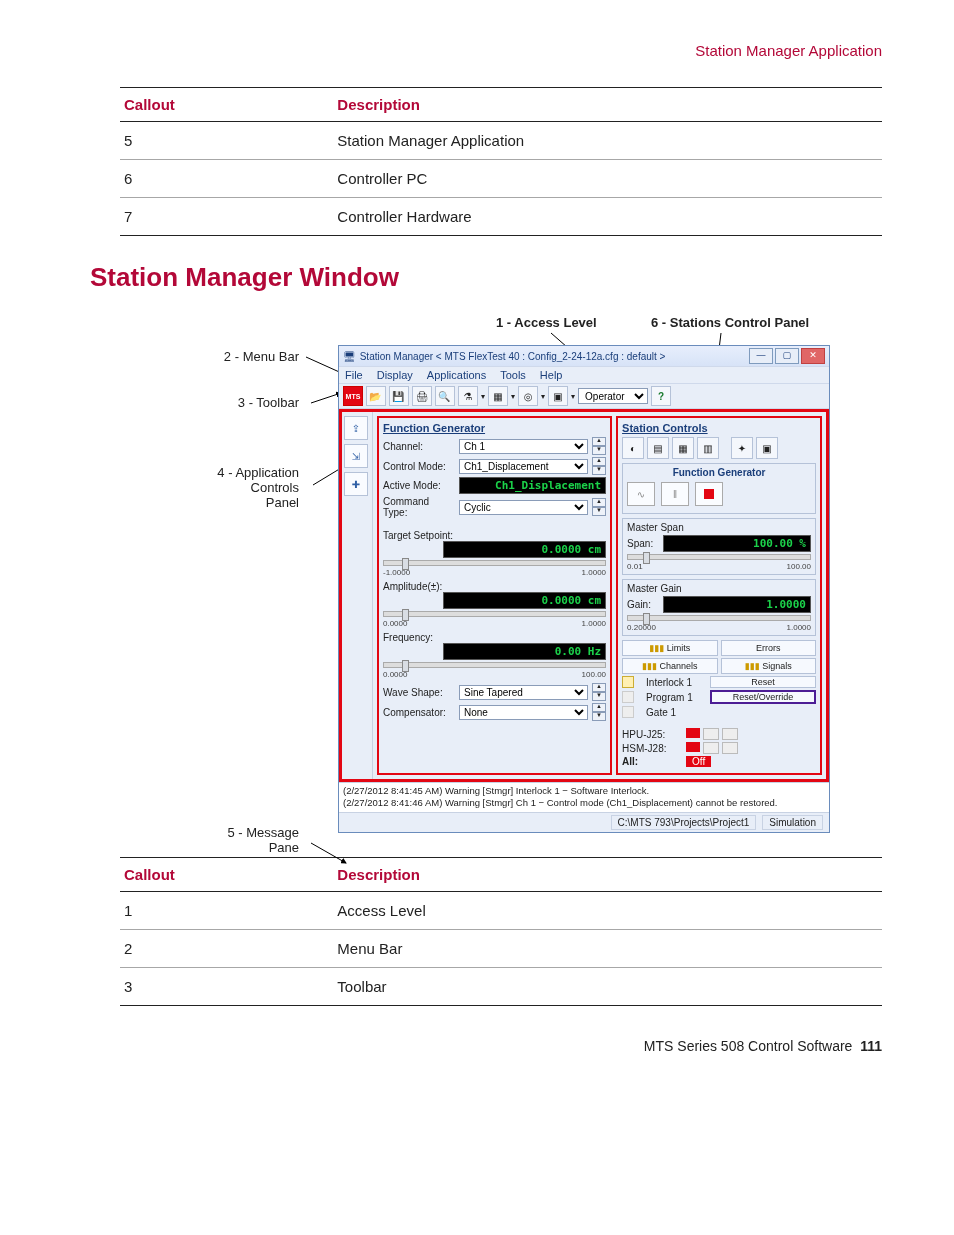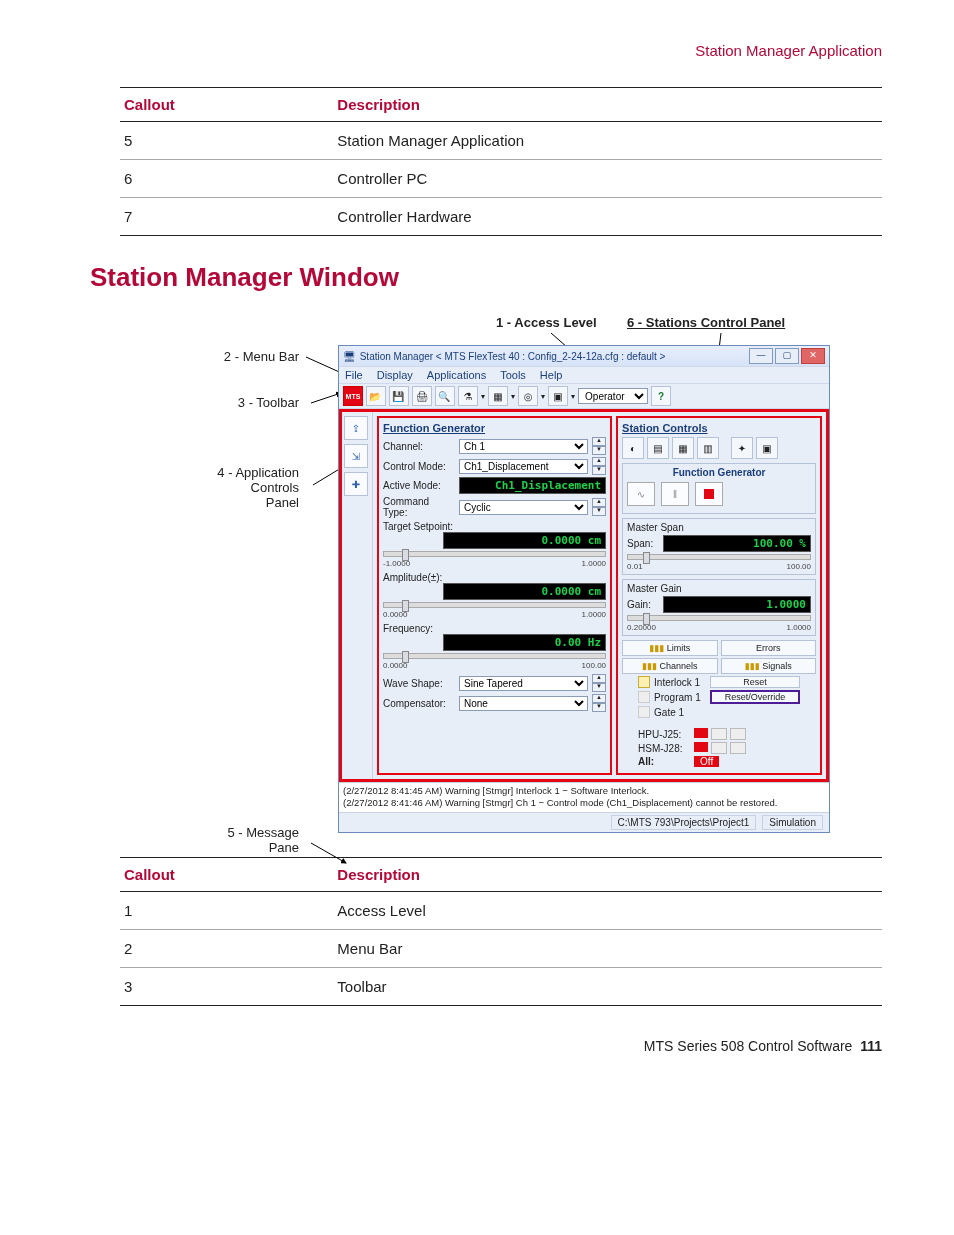--- a/index.html
+++ b/index.html
@@ -219,21 +219,21 @@
     border:1px solid #b5c2d8; padding:3px 4px; margin:4px 0; background:#e8eef8;
   }
   .group-title { font-size:10px; color:#222; }
   .sc-icons { display:flex; gap:3px; margin-bottom:4px;}
   .sc-icons .tbtn{ width:20px;height:20px;}
   .play-row { display:flex; gap:6px; margin:4px 0;}
   .play-row .pbtn-lg { width:26px;height:22px;border:1px solid #aaa;background:#fafcff;display:flex;align-items:center;justify-content:center;}
   .red-sq { width:10px;height:10px;background:#e30613;}
   .btnpair { display:flex; gap:3px; margin:2px 0;}
   .btnpair div { flex:1;border:1px solid #b5c2d8;background:#f6f9fe;font-size:9px;text-align:center;padding:2px 0; }
-  .stat-row { display:flex; align-items:center; gap:4px; font-size:10px; margin:2px 16px;}
+  .stat-row { display:flex; align-items:center; gap:12px; font-size:10px; margin:2px 0;}
   .ind { width:10px;height:10px;background:#fff0b3;border:1px solid #ccad33; }
   .hlbl { width:52px;}
   .bar3 { display:flex; gap:3px;}
   .bar3 .indred {width:14px;height:10px;background:#e30613;}
   .bar3 .indoff {width:14px;height:10px;background:#eee;border:1px solid #bbb;}
   .offlabel { background:#e30613;color:#fff;padding:0 6px;font-size:10px;}
   .msg-pane {
     padding:2px 4px; font-size:9.5px; border-top:1px solid #c8d2e3; background:white; line-height:1.3;
   }
   .status-bar {
@@ -292,21 +292,21 @@
       <line x1="400" y1="18" x2="465" y2="75" stroke="#000" marker-end="url(#ah)"></line>
       <line x1="570" y1="18" x2="560" y2="100" stroke="#000" marker-end="url(#ah)"></line>
       <line x1="155" y1="42" x2="195" y2="60" stroke="#000" marker-end="url(#ah)"></line>
       <line x1="160" y1="88" x2="190" y2="78" stroke="#000" marker-end="url(#ah)"></line>
       <line x1="162" y1="170" x2="195" y2="150" stroke="#000" marker-end="url(#ah)"></line>
       <line x1="160" y1="528" x2="195" y2="548" stroke="#000" marker-end="url(#ah)"></line>
     </svg>
 
     <div class="figure-labels-top">
       <span class="lbl" style="left:345px;top:0;"><b>1 - Access Level</b></span>
-      <span class="lbl" style="left:476px;top:0;text-decoration:underline;"><b>6 - Stations Control Panel</b></span>
+      <span class="lbl" style="left:500px;top:0;"><b>6 - Stations Control Panel</b></span>
     </div>
 
     <div class="side-label" style="left:18px;top:34px;width:130px">2 - Menu Bar</div>
     <div class="side-label" style="left:18px;top:80px;width:130px">3 - Toolbar</div>
     <div class="side-label" style="left:18px;top:150px;width:130px">
       <span>4 - Application</span><br>
       <span>Controls</span><br>
       <span>Panel</span>
     </div>
     <div class="side-label" style="left:18px;top:510px;width:130px">
@@ -381,21 +381,21 @@
               </div>
             <div class="row">
                 <label>Command Type:</label>
                 <select><option>Cyclic</option></select>
                 <div class="spin">
                   <div>▲</div>
                   <div>▼</div>
                 </div>
               </div>
 
-            <div style="margin-top:3px"><label style="font-size:10px">Target Setpoint:</label><div class="blackval" style="margin-left:60px">0.0000 cm</div></div>
+            <div style="margin-top:12px"><label style="font-size:10px">Target Setpoint:</label><div class="blackval" style="margin-left:60px">0.0000 cm</div></div>
             <div class="slider-bar"></div>
             <div class="slider-scale">
                 <span>-1.0000</span>
                 <span>1.0000</span>
               </div>
 
             <div style="margin-top:4px"><label style="font-size:10px">Amplitude(±):</label><div class="blackval" style="margin-left:60px">0.0000 cm</div></div>
             <div class="slider-bar"></div>
             <div class="slider-scale">
                 <span>0.0000</span>

